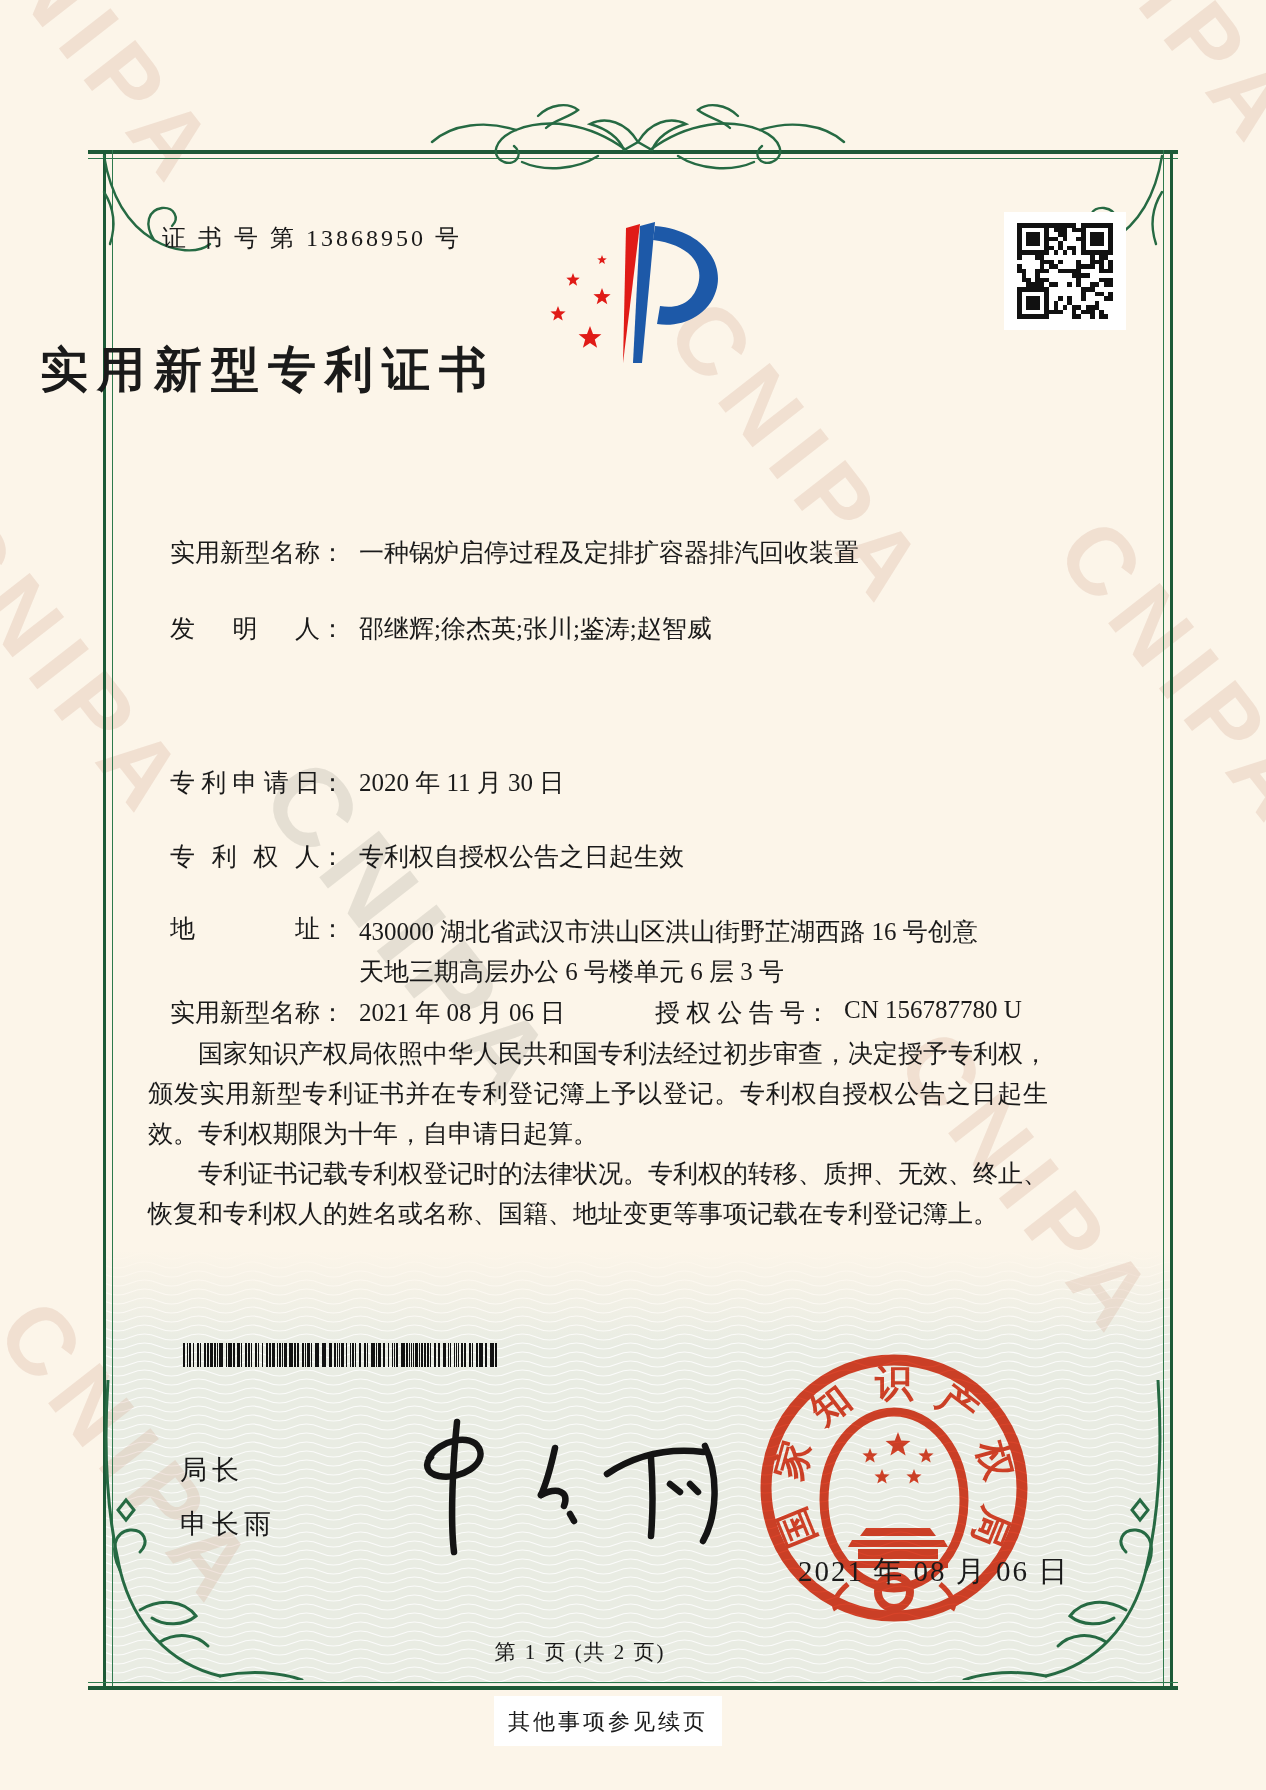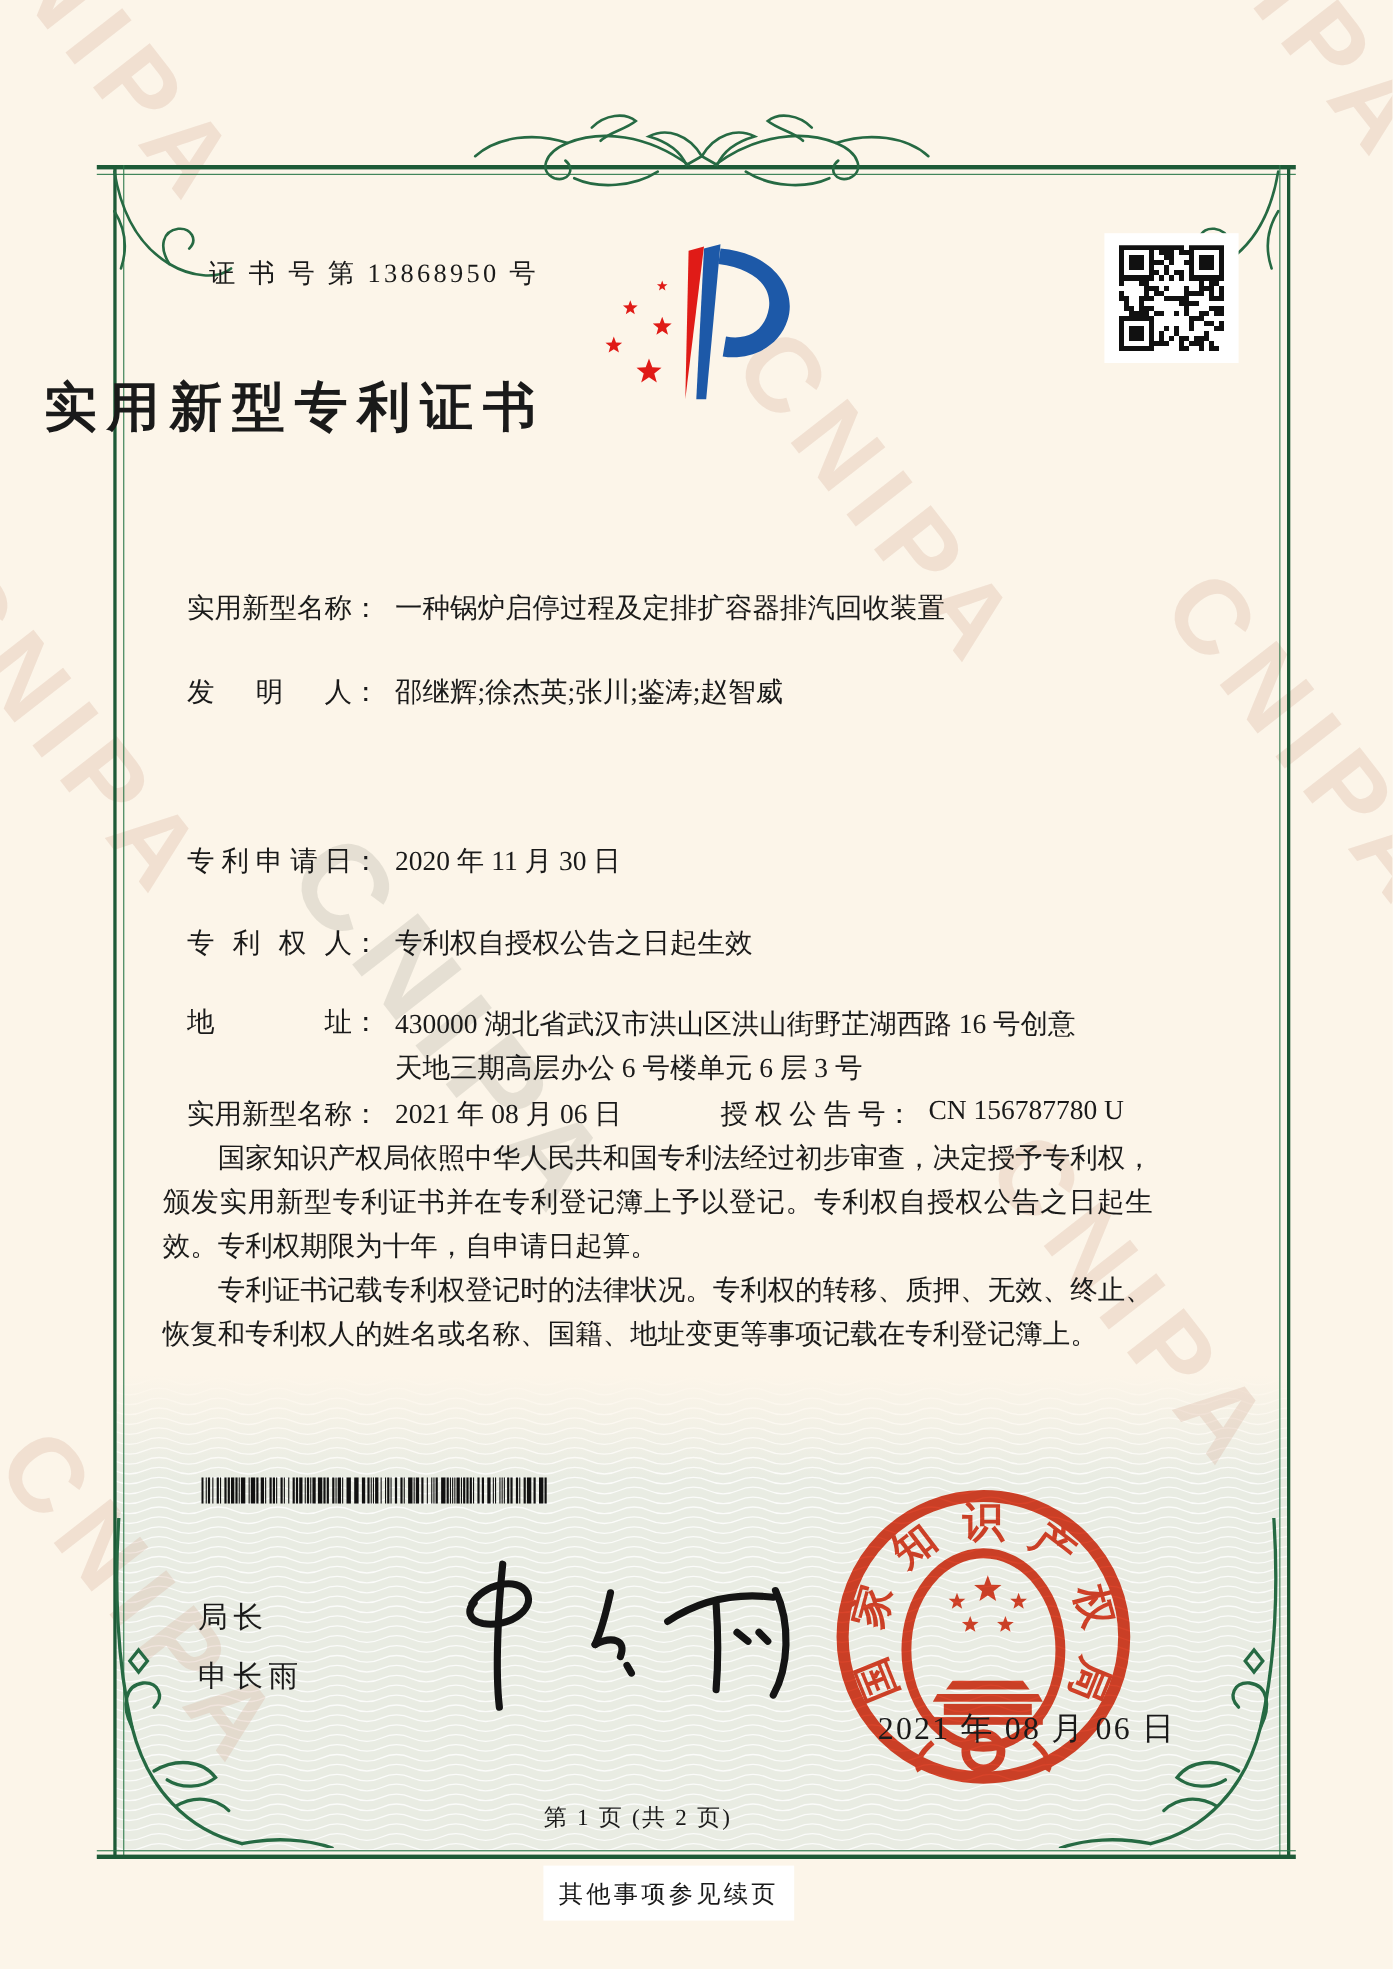--- a/index.html
+++ b/index.html
@@ -13,21 +13,21 @@
       color:rgba(214,176,156,.30);z-index:2;white-space:nowrap;pointer-events:none;}
   .wm.gray{color:rgba(186,182,172,.35);}
 
   
   .frame-line{position:absolute;background:#1d5a37;z-index:4;}
   .frame-line.thin{background:#2e7a4d;}
   .orn{position:absolute;z-index:4;}
   .orn path{stroke:#266a43;fill:none;stroke-linecap:round;}
 
   
-  #cert-number{position:absolute;left:162px;top:232px;font-size:24px;letter-spacing:3px;z-index:5;margin-left:28px;}
+  #cert-number{position:absolute;left:162px;top:222px;font-size:24px;letter-spacing:3px;z-index:5;}
   #logo{position:absolute;left:543px;top:218px;z-index:5;}
   #qr-box{position:absolute;left:1004px;top:212px;width:122px;height:118px;background:#fff;z-index:5;}
   #qr{position:absolute;left:13px;top:11px;}
   #doc-title{position:absolute;left:40px;top:338px;width:1186px;
      font-size:48px;font-weight:bold;letter-spacing:9px;z-index:5;}
 
   
   .row{position:absolute;left:170px;font-size:25px;z-index:5;white-space:nowrap;}
   .flabel{display:inline-block;width:150px;text-align:justify;text-align-last:justify;vertical-align:top;}
   .fcolon{display:inline-block;vertical-align:top;}

